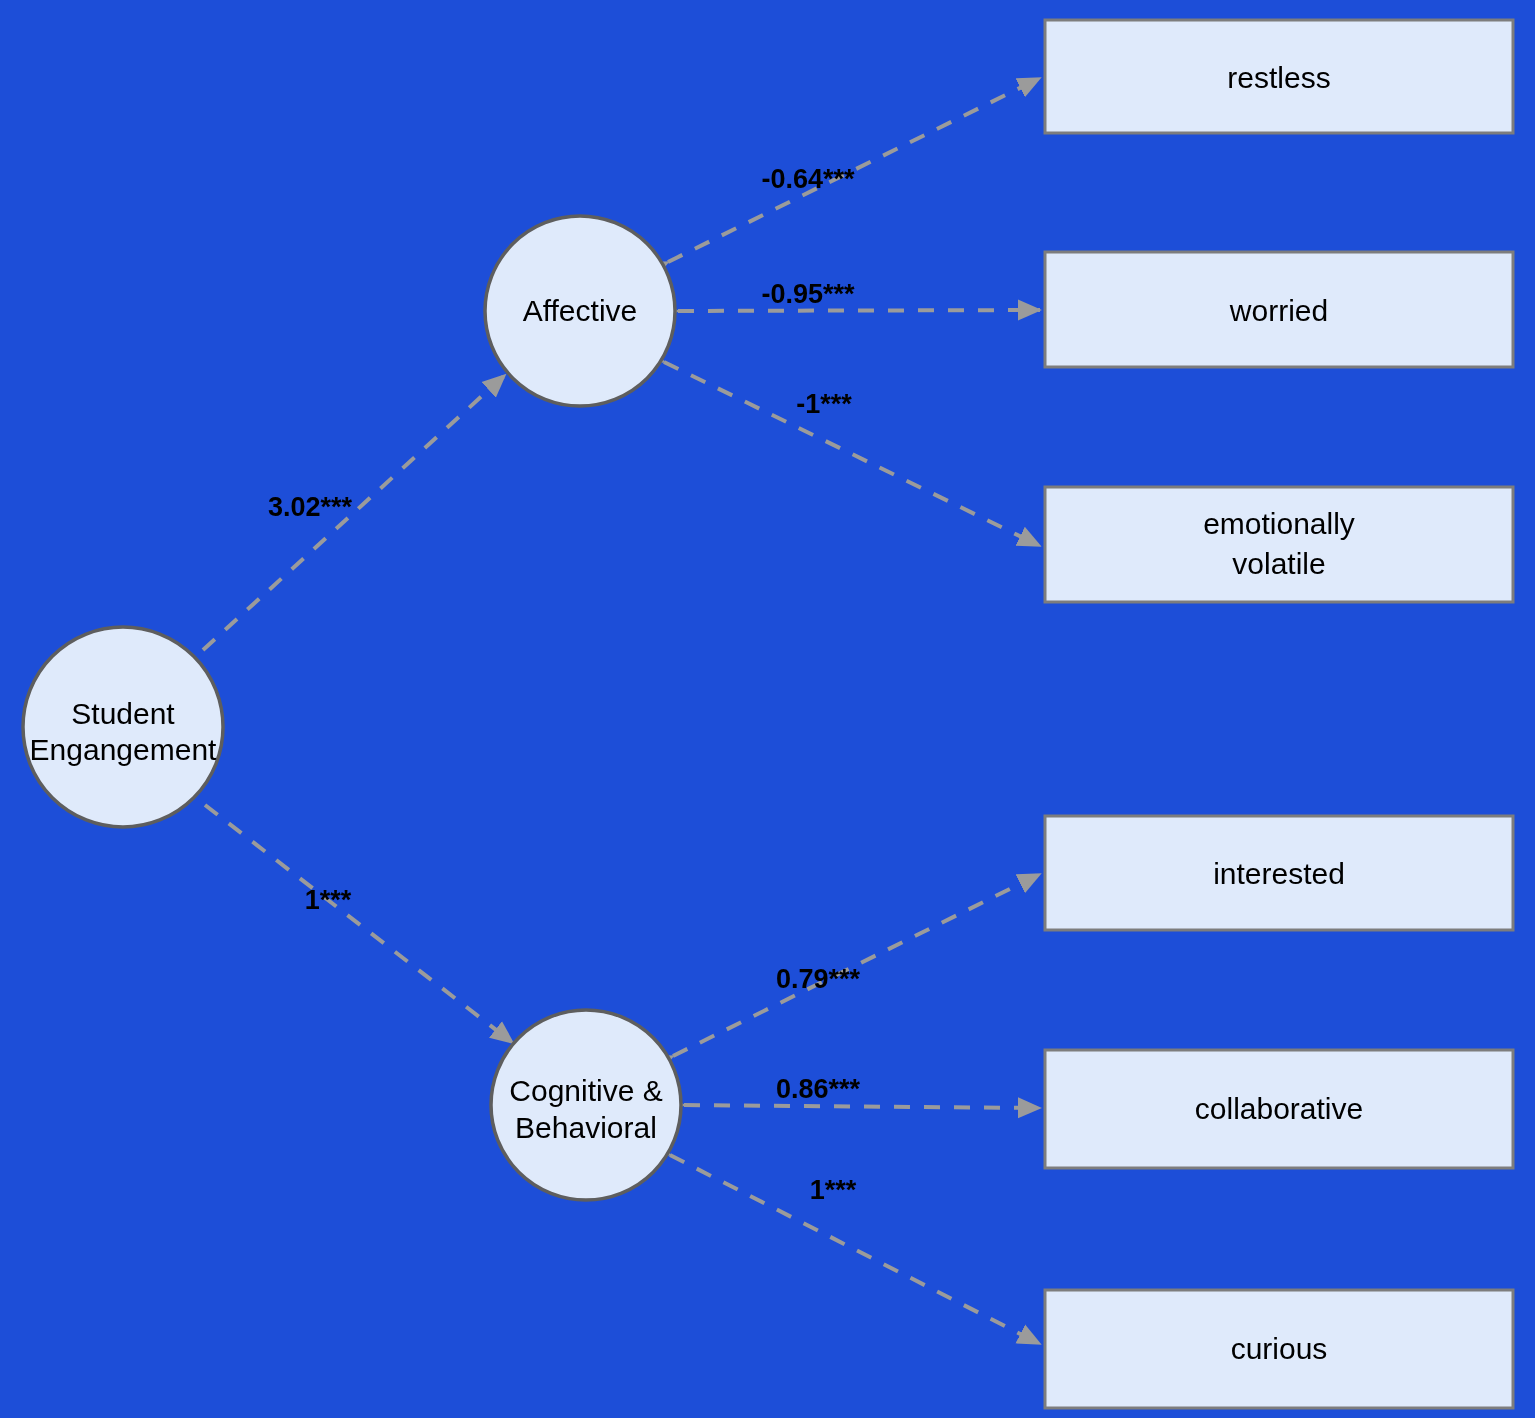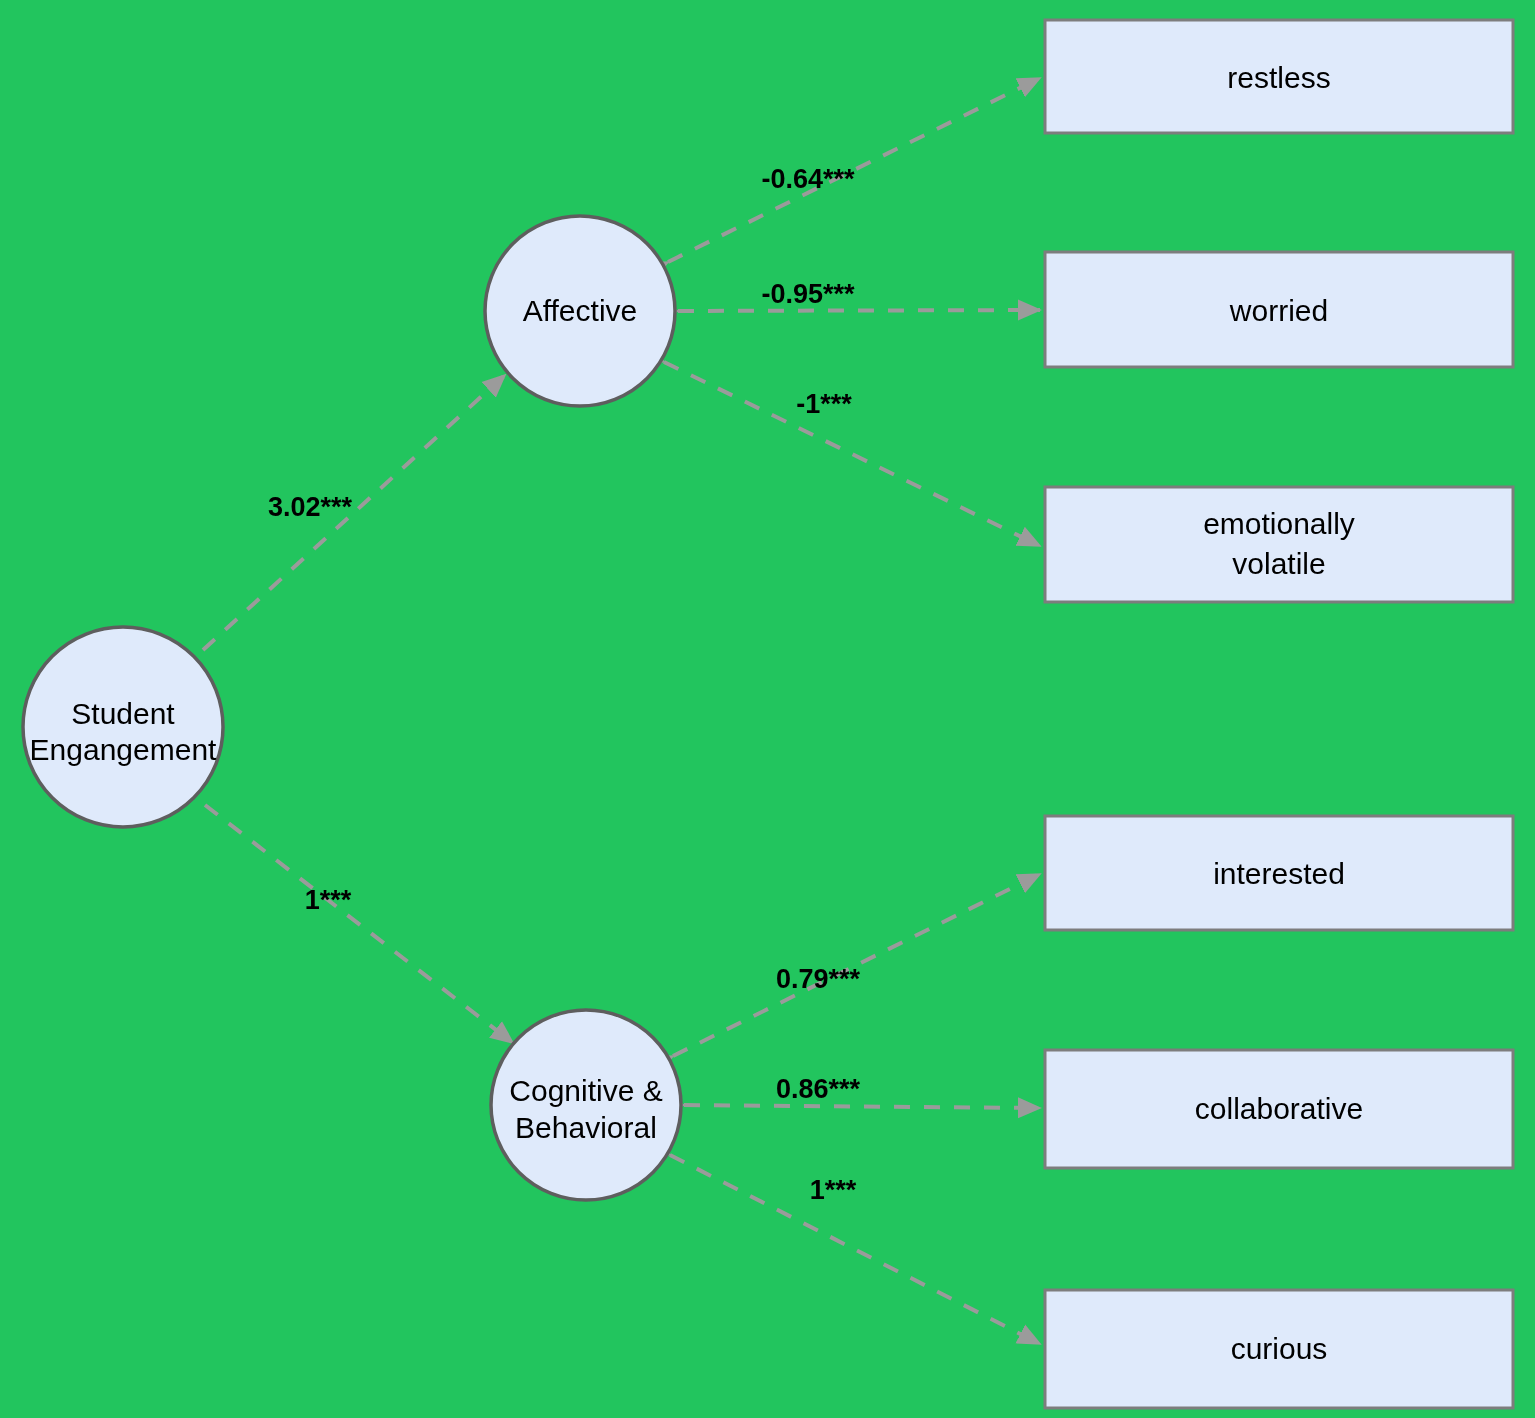--- a/index.html
+++ b/index.html
@@ -8,21 +8,21 @@
     padding: 0;
     background: #ffffff;
   }
   body {
     font-family: "Liberation Sans", sans-serif;
   }
   #diagram-root {
     position: relative;
     width: 1535px;
     height: 1418px;
-    background: #22c55e;
+    background: #1d4ed8;
     overflow: hidden;
   }
   svg.canvas {
     position: absolute;
     left: 0;
     top: 0;
     width: 1535px;
     height: 1418px;
   }
   .node-box {

